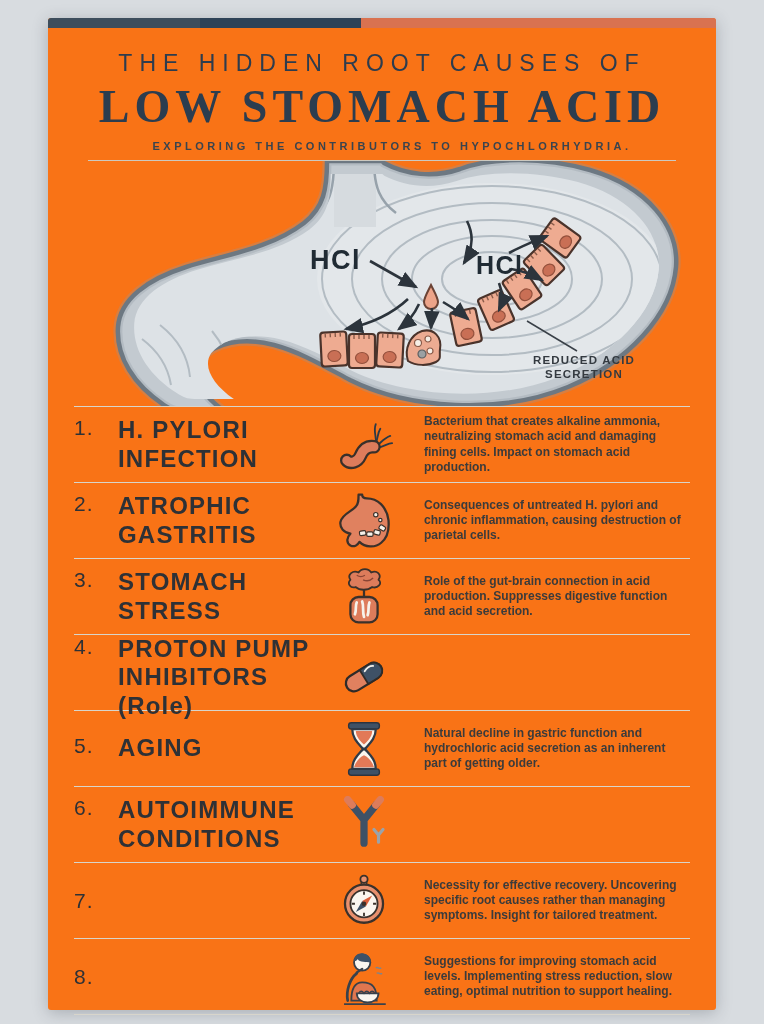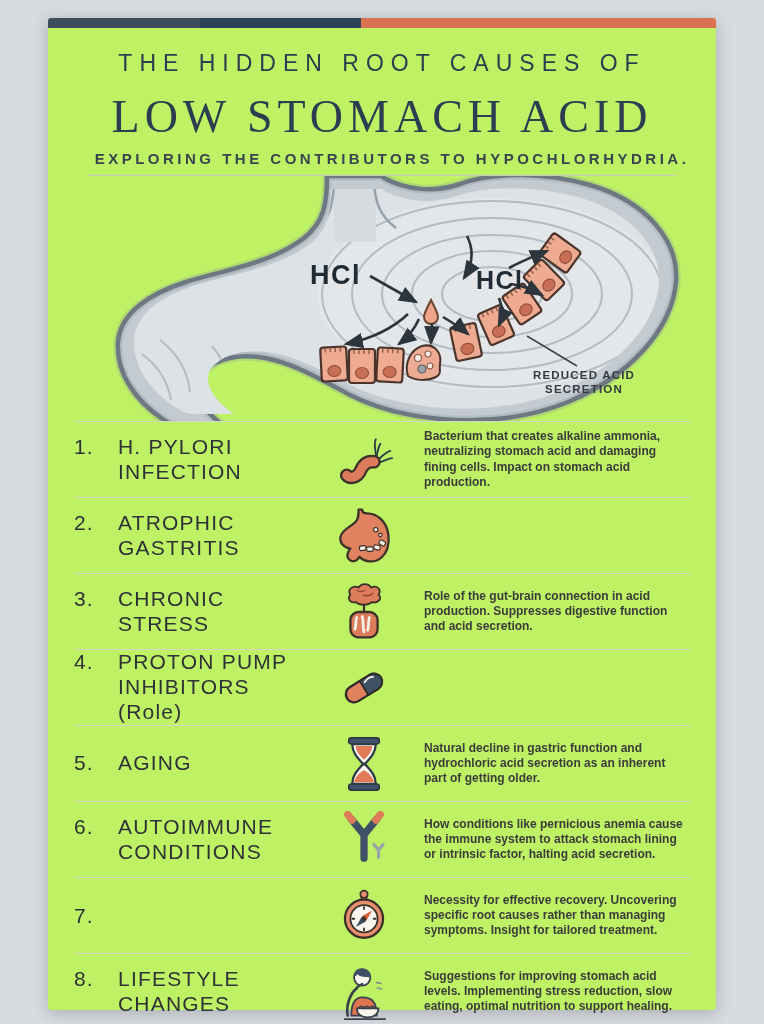--- a/index.html
+++ b/index.html
@@ -3,42 +3,42 @@
 <meta charset="utf-8">
 <style>
   html,body{margin:0;padding:0;}
   body{
     width:764px;height:1024px;position:relative;overflow:hidden;
     background:#d8dce0;
     font-family:"Liberation Sans",sans-serif;
   }
   .card{
     position:absolute;left:48px;top:18px;width:668px;height:992px;
-    background:#bef264;border-radius:3px;
+    background:#f97316;border-radius:3px;
     box-shadow:0 3px 16px rgba(45,55,65,.28);
   }
   .topbar{display:flex;height:10px;border-radius:3px 3px 0 0;overflow:hidden;}
   .topbar .seg1{width:22.8%;background:#3d4d5c;}
   .topbar .seg2{width:24%;background:#2e4257;}
   .topbar .seg3{flex:1;background:#d97250;}
   .hdr{text-align:center;}
   .t1{margin-top:22px;font-size:23px;letter-spacing:7px;font-weight:500;color:#2d3c4e;}
-  .t2{margin-top:13px;font-family:"Liberation Serif",serif;font-size:46px;letter-spacing:5px;font-weight:400;color:#2c3d4f;}
-  .t3{margin-top:7px;font-size:15px;letter-spacing:3.5px;font-weight:700;color:#3a444e;padding-left:20px;}
+  .t2{margin-top:3px;font-family:"Liberation Serif",serif;font-size:46px;letter-spacing:5px;font-weight:700;color:#2c3d4f;}
+  .t3{margin-top:7px;font-size:11px;letter-spacing:3.5px;font-weight:700;color:#3a444e;padding-left:20px;}
   .hdiv{height:1px;background:#ccc9c0;margin:8px 40px 0 40px;}
   .illus{height:245px;position:relative;}
   .illus svg{display:block;margin:0 auto;}
   .items{margin:0 26px;border-top:1px solid #d8d5cb;}
   .row{
     display:grid;grid-template-columns:244px 92px 1fr;
     align-items:center;height:75px;border-bottom:1px solid #d8d5cb;
   }
   .lt{display:flex;align-items:flex-start;}
   .num{width:44px;flex:none;font-size:21px;letter-spacing:1px;color:#2e3136;}
-  .titl{flex:1;font-size:21px;letter-spacing:1.2px;color:#2e3136;line-height:1.18;padding-right:6px;}
+  .titl{flex:1;font-size:24px;letter-spacing:1.2px;color:#2e3136;line-height:1.18;padding-right:6px;font-weight:bold;}
   .icon{justify-self:center;align-self:center;line-height:0;}
   .desc{font-size:12px;font-weight:700;color:#3b3b3b;line-height:1.26;padding-left:14px;padding-right:2px;}
 </style>
 </head>
 <body>
 
 <div class="card">
 
   <div class="topbar">
     <div class="seg1"></div>
@@ -165,26 +165,27 @@
           <g fill="#f6f2ea" stroke="#3a312b" stroke-width="1.3">
             <rect x="27" y="43" width="7" height="5" rx="1.5" transform="rotate(-8 30 45)"></rect>
             <rect x="35" y="44" width="7" height="5" rx="1.5"></rect>
             <rect x="43" y="42" width="7" height="5" rx="1.5" transform="rotate(14 46 44)"></rect>
             <rect x="49" y="37" width="7" height="5" rx="1.5" transform="rotate(32 52 39)"></rect>
             <circle cx="45" cy="25" r="2.4"></circle>
             <circle cx="50" cy="31" r="1.9"></circle>
           </g>
         </svg>
       </span>
+      <div class="desc">Consequences of untreated H. pylori and chronic inflammation, causing destruction of parietal cells.</div>
     </div>
 
     <div class="row">
       <div class="lt">
         <span class="num">3.</span>
-        <span class="titl">CHRONIC STRESS</span>
+        <span class="titl">STOMACH STRESS</span>
       </div>
       <span class="icon">
         <svg width="58" height="58" viewBox="0 0 64 64">
           <path d="M17,13 C13,7 20,2 26,5 C29,0 37,0 40,5 C46,2 52,7 48,13 C53,17 47,23 41,21 C36,25 27,25 23,21 C17,23 13,17 17,13 Z" fill="#dd7c5b" stroke="#3a312b" stroke-width="2" stroke-linejoin="round"></path>
           <path d="M24,8 C27,10 30,10 33,8 M31,13 C35,15 39,14 42,11" stroke="#8a4534" stroke-width="1.5" fill="none"></path>
           <path d="M32,24 L32,32" stroke="#3a312b" stroke-width="2.5"></path>
           <rect x="17" y="32" width="30" height="28" rx="9" fill="#dd7c5b" stroke="#3a312b" stroke-width="2.5"></rect>
           <path d="M24,38 C22,42 24,46 22,51 M30,37 C32,42 30,48 32,54 M38,38 C36,43 38,47 36,52" stroke="#f6f2ea" stroke-width="3" fill="none" stroke-linecap="round"></path>
         </svg>
       </span>
@@ -233,21 +234,20 @@
       <span class="icon">
         <svg width="58" height="58" viewBox="0 0 64 64">
           <g fill="none" stroke-linecap="round">
             <path d="M18,9 L31,25 M46,9 L33,25 M32,26 L32,52" stroke="#3e5166" stroke-width="8"></path>
             <path d="M14,4 L19,10" stroke="#dd7c5b" stroke-width="8"></path>
             <path d="M50,4 L45,10" stroke="#dd7c5b" stroke-width="8"></path>
             <path d="M43,37 L48,43 M53,37 L48,43 M48,43 L48,51" stroke="#9aa3ab" stroke-width="3.5"></path>
           </g>
         </svg>
       </span>
-      <div class="desc">How conditions like pernicious anemia cause the immune system to attack stomach lining or intrinsic factor, halting acid secretion.</div>
     </div>
 
     <div class="row">
       <div class="lt">
         <span class="num">7.</span>
       </div>
       <span class="icon">
         <svg width="58" height="58" viewBox="0 0 64 64">
           <rect x="29" y="10" width="6" height="6" fill="#e8906d" stroke="#3a312b" stroke-width="1.5"></rect>
           <circle cx="32" cy="8" r="4" fill="#e8906d" stroke="#3a312b" stroke-width="2"></circle>
@@ -258,21 +258,20 @@
           <path d="M23,44 L30,32 L34,38 Z" fill="#3e5166"></path>
           <circle cx="32" cy="35" r="2.5" fill="#3a312b"></circle>
         </svg>
       </span>
       <div class="desc">Necessity for effective recovery. Uncovering specific root causes rather than managing symptoms. Insight for tailored treatment.</div>
     </div>
 
     <div class="row">
       <div class="lt">
         <span class="num">8.</span>
-        <span class="titl">LIFESTYLE CHANGES</span>
       </div>
       <span class="icon">
         <svg width="58" height="58" viewBox="0 0 64 64">
           <circle cx="30" cy="16" r="9" fill="#faf6ef" stroke="#39414b" stroke-width="2"></circle>
           <path d="M21,14 C21,6 31,3 37,9 C40,12 39,16 39,16 C35,15 27,16 25,12 C24,14 22,15 21,14 Z" fill="#3e5166"></path>
           <path d="M18,58 C18,44 22,38 30,38 C42,38 46,44 46,58 Z" fill="#e0764f" stroke="#39414b" stroke-width="2"></path>
           <path d="M14,58 C12,48 16,34 24,28" fill="none" stroke="#39414b" stroke-width="3" stroke-linecap="round"></path>
           <path d="M24,27 L30,23" stroke="#39414b" stroke-width="2.5" stroke-linecap="round"></path>
           <path d="M24,50 H48 C48,56 43,60 36,60 C29,60 24,56 24,50 Z" fill="#faf6ef" stroke="#39414b" stroke-width="2"></path>
           <path d="M26,50 c2,-3 4,-3 6,0 c2,-3 4,-3 6,0 c2,-3 4,-3 6,0" fill="none" stroke="#39414b" stroke-width="1.5"></path>

